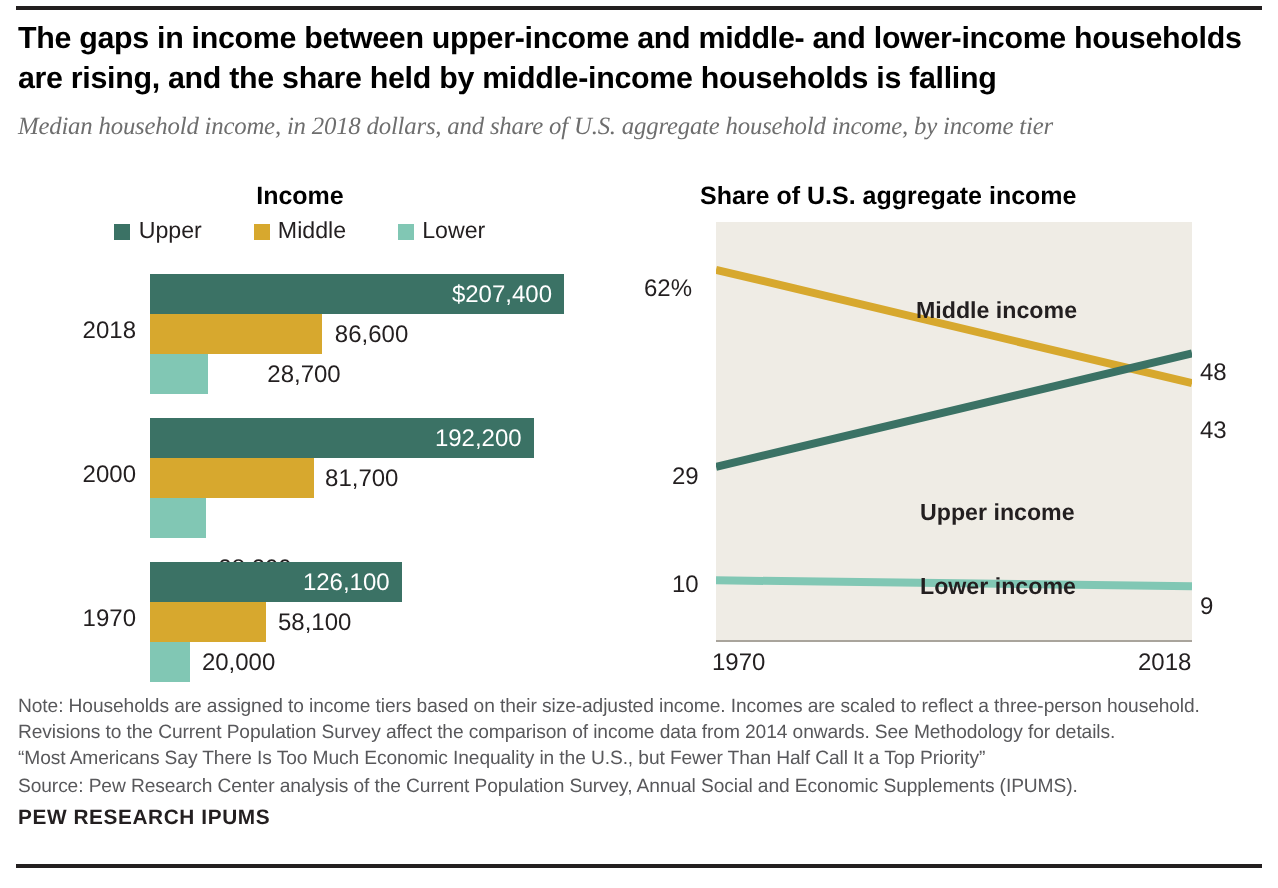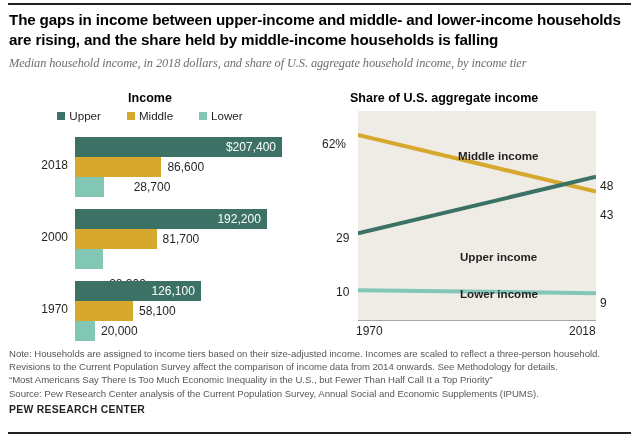--- a/index.html
+++ b/index.html
@@ -302,15 +302,15 @@
   <div class="x-tick" style="left:36px;">1970</div>
   <div class="x-tick" style="left:249px;">2018</div>
 </div>
 
 <div class="footer">
   <div class="foot-line">Note: Households are assigned to income tiers based on their size-adjusted income. Incomes are scaled to reflect a three-person household.</div>
   <div class="foot-line">Revisions to the Current Population Survey affect the comparison of income data from 2014 onwards. See Methodology for details.</div>
   <div class="foot-line">“Most Americans Say There Is Too Much Economic Inequality in the U.S., but Fewer Than Half Call It a Top Priority”</div>
   <div class="foot-line">Source: Pew Research Center analysis of the Current Population Survey, Annual Social and Economic Supplements (IPUMS).</div>
 </div>
-<div class="brand">PEW RESEARCH CENTER</div>
+<div class="brand">PEW RESEARCH IPUMS</div>
 
 <div class="rule-bottom"></div>
 
 </body></html>

